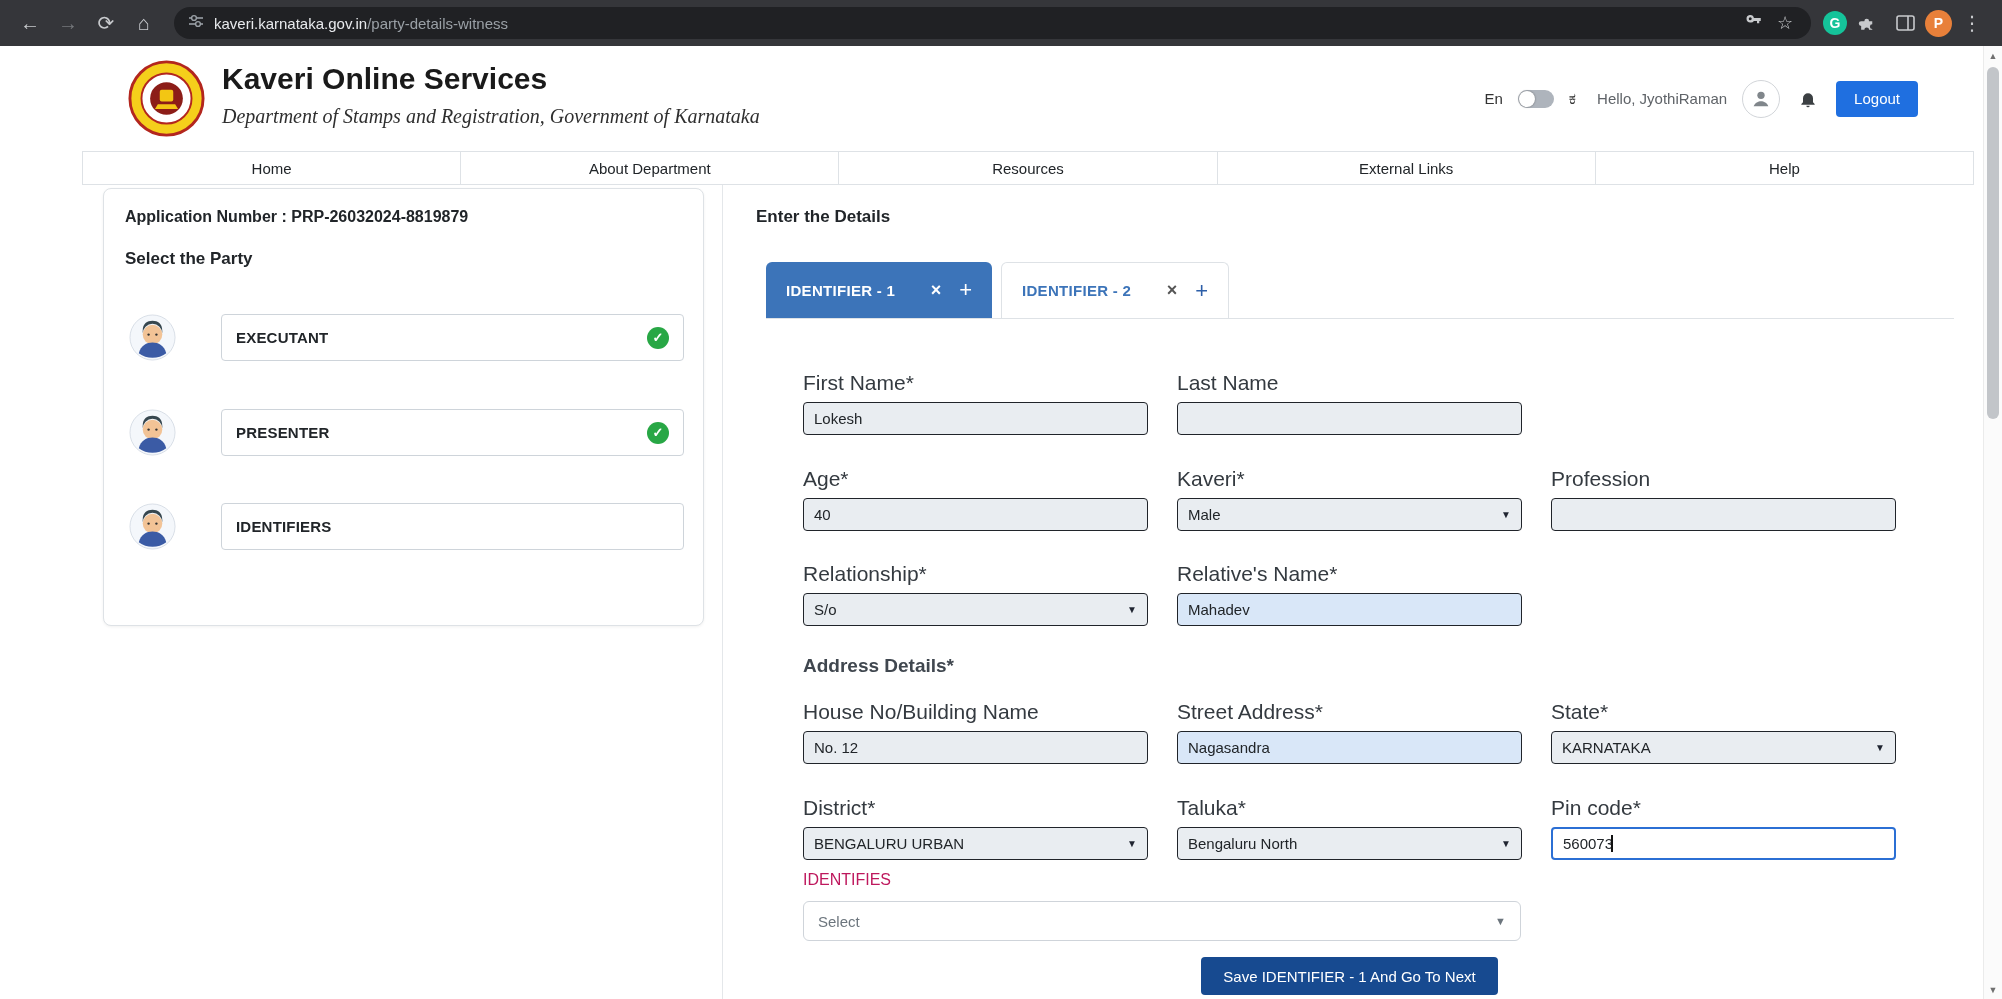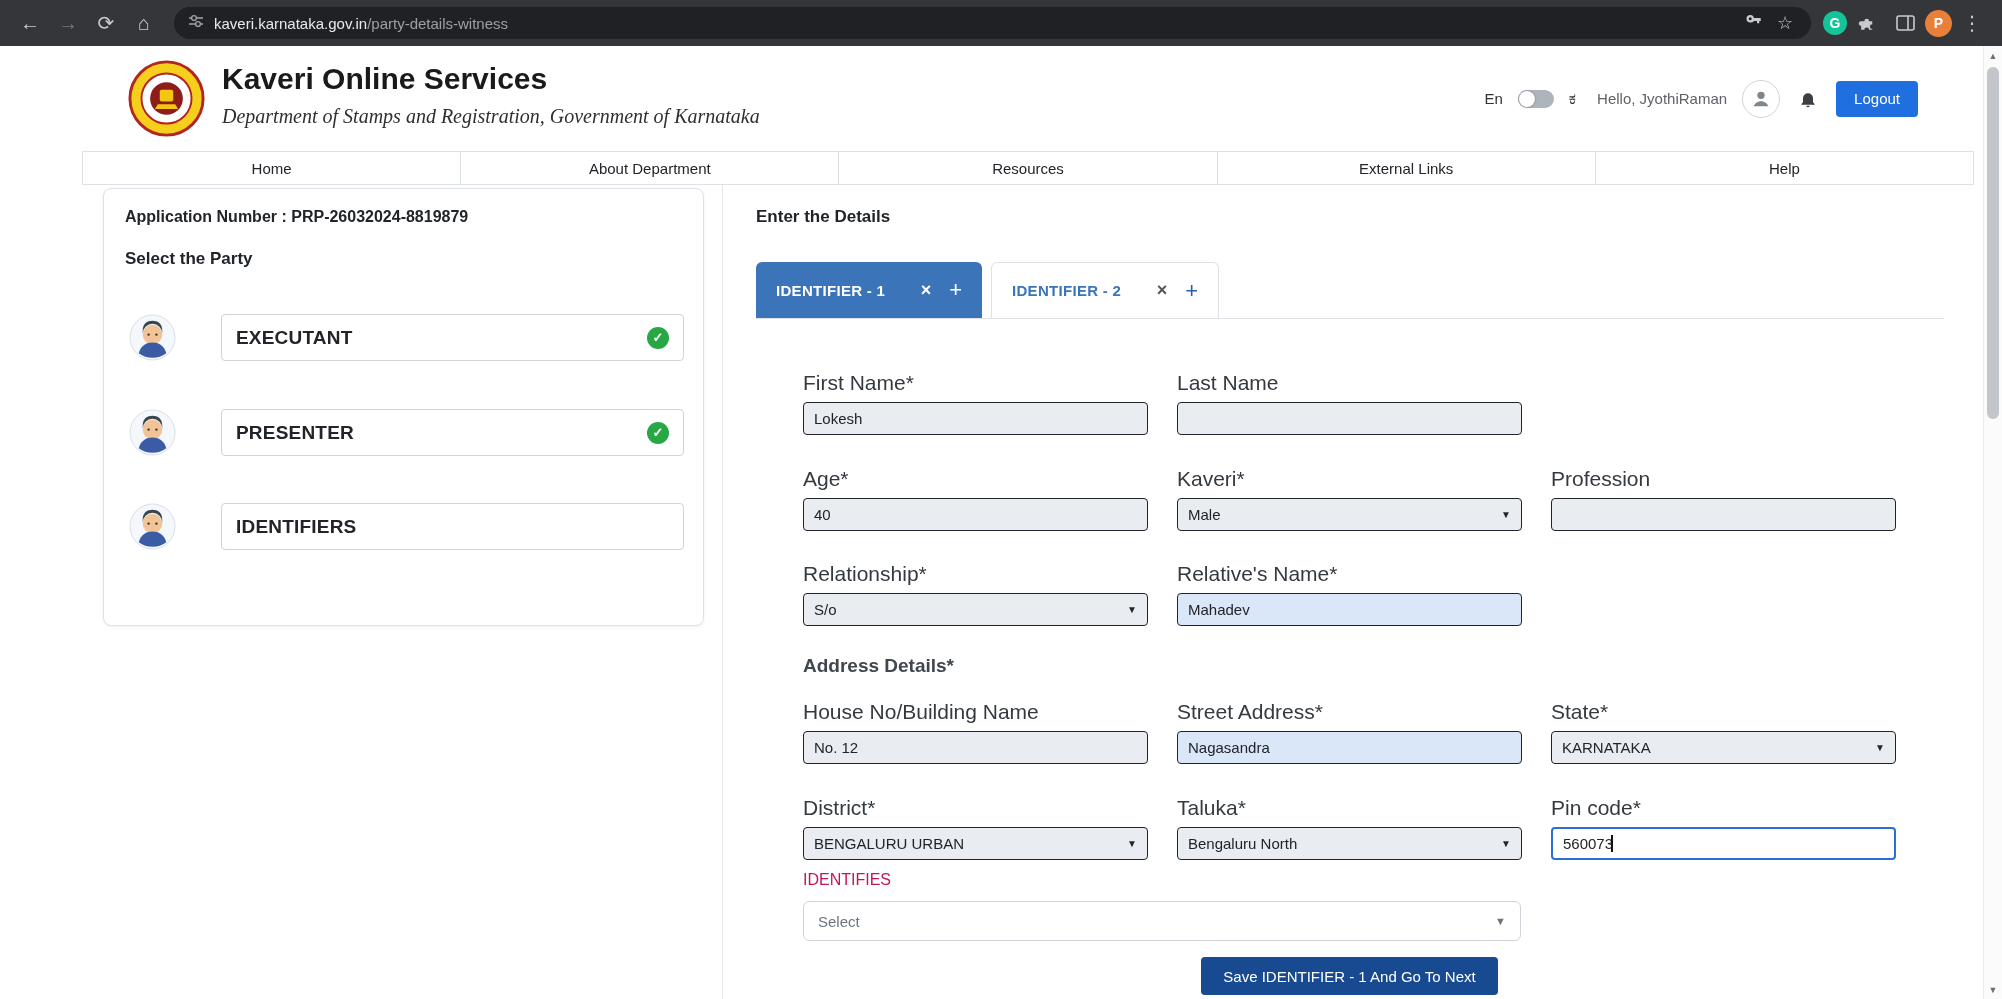--- a/index.html
+++ b/index.html
@@ -62,30 +62,30 @@
   
   .left-card { position:absolute; left:103px; top:188px; width:601px; height:438px; background:#fff;
                border:1px solid #dee2e6; border-radius:8px; box-shadow:0 1px 3px rgba(0,0,0,.06); }
   .app-number { position:absolute; left:21px; top:19px; font-size:16px; font-weight:700; color:#212529; }
   .select-party { position:absolute; left:21px; top:60px; font-size:17px; font-weight:700; color:#212529; }
   .party-row { position:absolute; left:25px; width:555px; height:47px; display:flex; align-items:center; }
   .party-row.p0 { top:125px; } .party-row.p1 { top:220px; } .party-row.p2 { top:314px; }
   .party-avatar { width:47px; height:47px; flex:none; }
   .party-box { margin-left:45px; flex:1; height:47px; border:1px solid #ced4da; border-radius:4px;
                display:flex; align-items:center; padding:0 14px; cursor:pointer; background:#fff; }
-  .party-label { font-size:19px; font-weight:600; color:#212529; letter-spacing:.2px; }
+  .party-label { font-size:15px; font-weight:600; color:#212529; letter-spacing:.2px; }
   .flex-spacer { flex:1; }
   .badge { width:22px; height:22px; border-radius:50%; background:#28a745; color:#fff; font-size:13px;
            font-weight:700; display:flex; align-items:center; justify-content:center; }
 
   
   .right-panel { position:absolute; left:722px; top:185px; width:1261px; height:814px; background:#fff;
                  border-left:1px solid #e4e7ea; }
   .enter-details { position:absolute; left:33px; top:22px; font-size:17px; font-weight:700; color:#212529; }
-  .tabs { position:absolute; left:33px; top:77px; width:1188px; height:57px; border-bottom:1px solid #dee2e6;
+  .tabs { position:absolute; left:43px; top:77px; width:1188px; height:57px; border-bottom:1px solid #dee2e6;
           display:flex; align-items:flex-end; }
   .tab { height:56px; display:flex; align-items:center; border-radius:6px 6px 0 0; cursor:pointer;
          padding:0 20px; gap:18px; }
   .tab.active { width:226px; background:#3c74b9; color:#fff; }
   .tab.inactive { width:228px; margin-left:9px; background:#fff; border:1px solid #dee2e6;
                   border-bottom:none; color:#3c74b9; }
   .tab-label { font-size:15px; font-weight:700; letter-spacing:.3px; flex:1; white-space:nowrap; }
   .tab-close { font-size:18px; font-weight:700; cursor:pointer; }
   .tab.active .tab-close { color:#fff; }
   .tab.inactive .tab-close { color:#555; }

